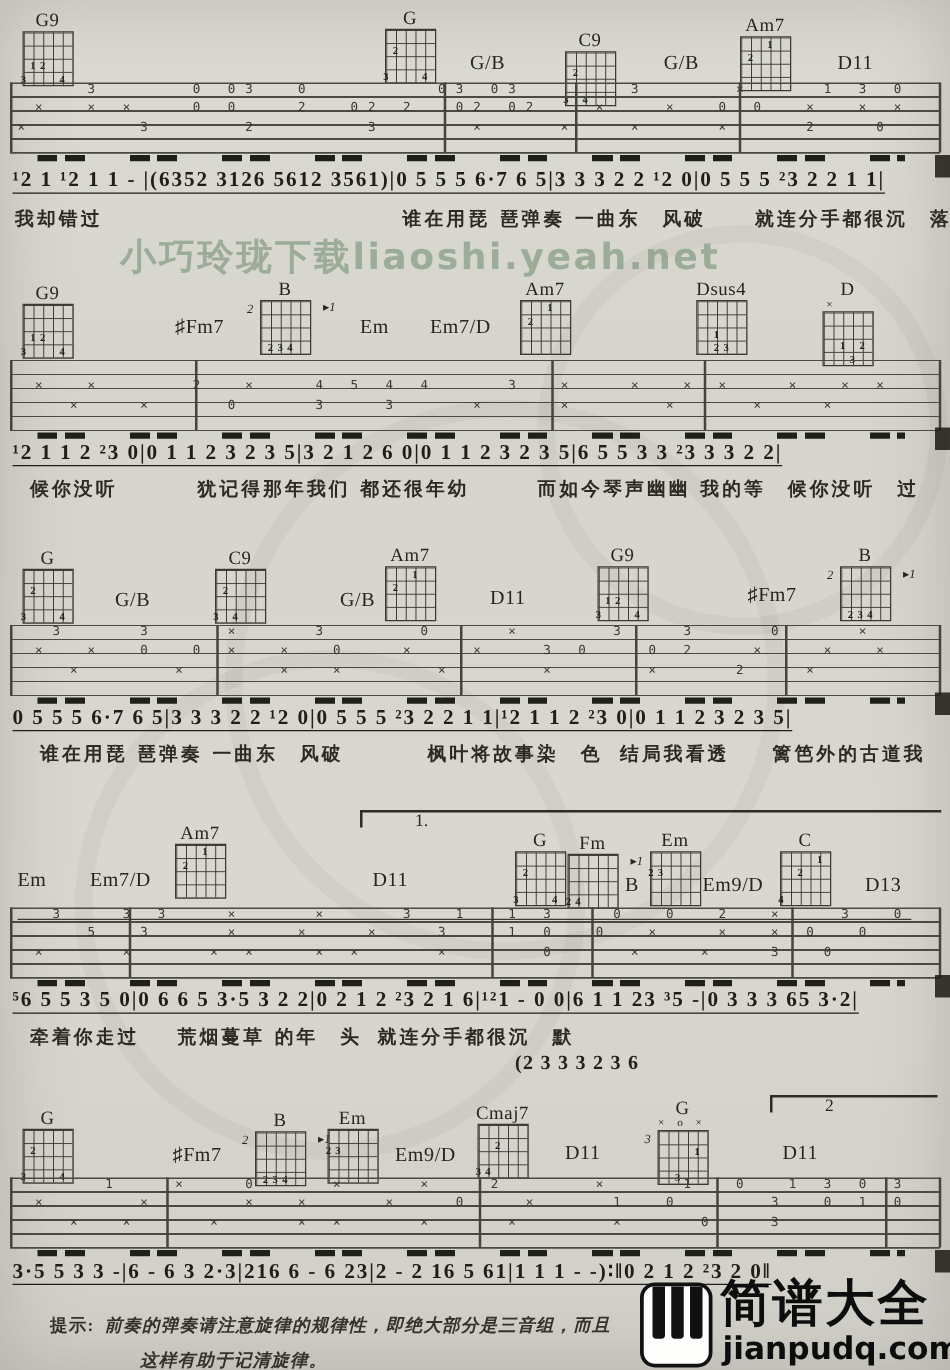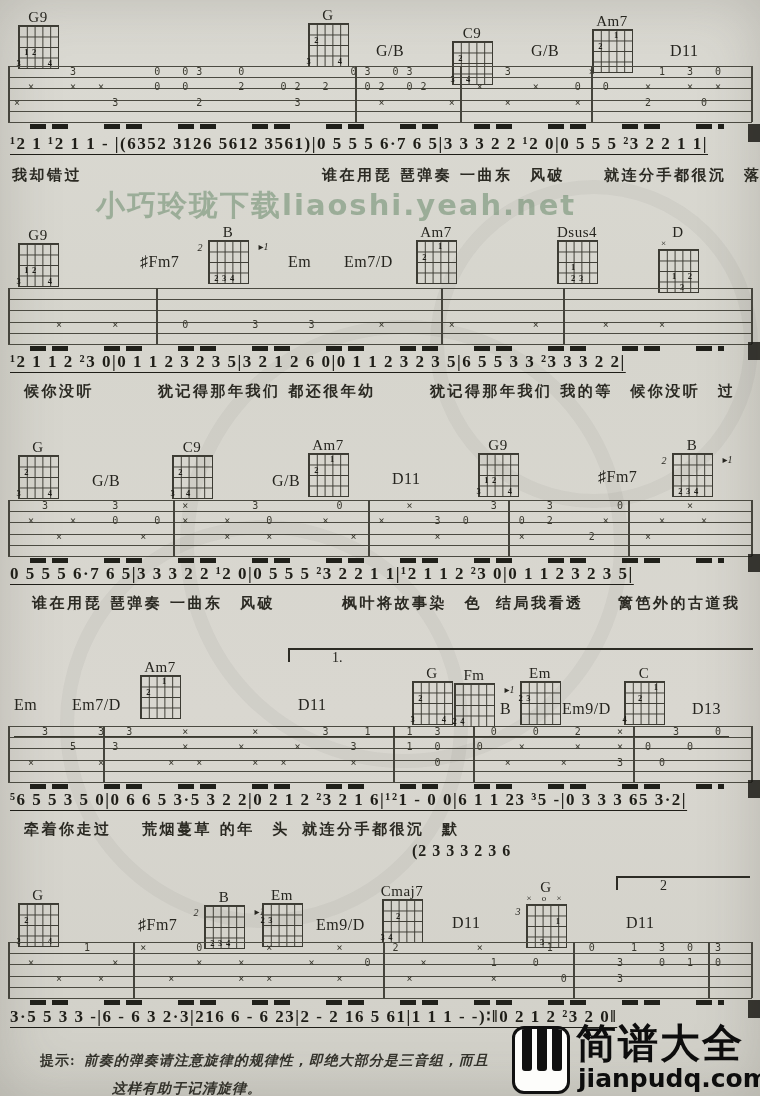--- a/index.html
+++ b/index.html
@@ -160,27 +160,28 @@
           <div class="dia-fing" style="left: 29.2px; top: 22px;">2</div>
           <div class="dia-fing" style="left: 21.4px; top: 32.5px;">3</div>
         </div>
       </div>
       <div class="staff" style="top: 288px;">
         <div class="bar" style="left: 0px;"></div>
         <div class="bar" style="left: 148px;"></div>
         <div class="bar" style="left: 433px;"></div>
         <div class="bar" style="left: 555px;"></div>
         <div class="bar" style="left: 743px;"></div>
+        <div class="lane" style="top: 16px;"> ×  ×     2  ×   4 5 4 4    3  ×   ×  × ×   ×  × × </div>
         <div class="lane" style="top: 32px;">   ×   ×    0    3   3    ×    ×     ×    ×   ×    </div>
       </div>
       <div class="beams" style="top: 346px;"></div>
       <div class="mel" style="top: 352px;">¹2 1 1 2 ²3 0|0 1 1 2 3 2 3 5|3 2 1 2 6 0|0 1 1 2 3 2 3 5|6 5 5 3 3 ²3 3 3 2 2|</div>
       <div class="lyr" style="left: 24px; top: 382px;">候你没听</div>
       <div class="lyr" style="left: 158px; top: 382px;">犹记得那年我们 都还很年幼</div>
-      <div class="lyr" style="left: 430px; top: 382px;">犹记得那年我们 我的等　候你没听　过</div>
+      <div class="lyr" style="left: 430px; top: 382px;">而如今琴声幽幽 我的等　候你没听　过</div>
       <div class="dia" style="left: 16px; top: 440px;">
         <div class="dia-label">G</div>
         <div class="dia-grid">
           <div class="dia-fing" style="left: 5.8px; top: 11.5px;">2</div>
           <div class="dia-fing" style="left: -2px; top: 32.5px;">3</div>
           <div class="dia-fing" style="left: 29.2px; top: 32.5px;">4</div>
         </div>
       </div>
       <div class="chlbl" style="left: 92px; top: 472px;">G/B</div>
       <div class="dia" style="left: 170px; top: 440px;">

